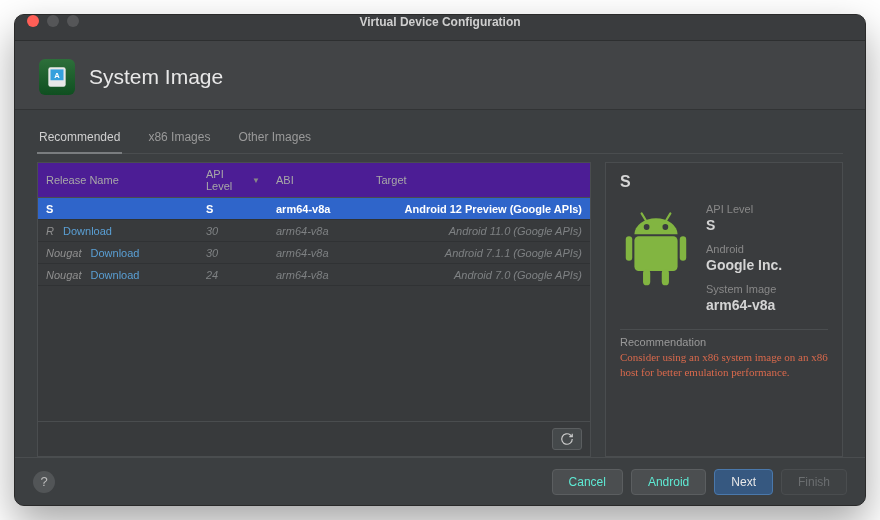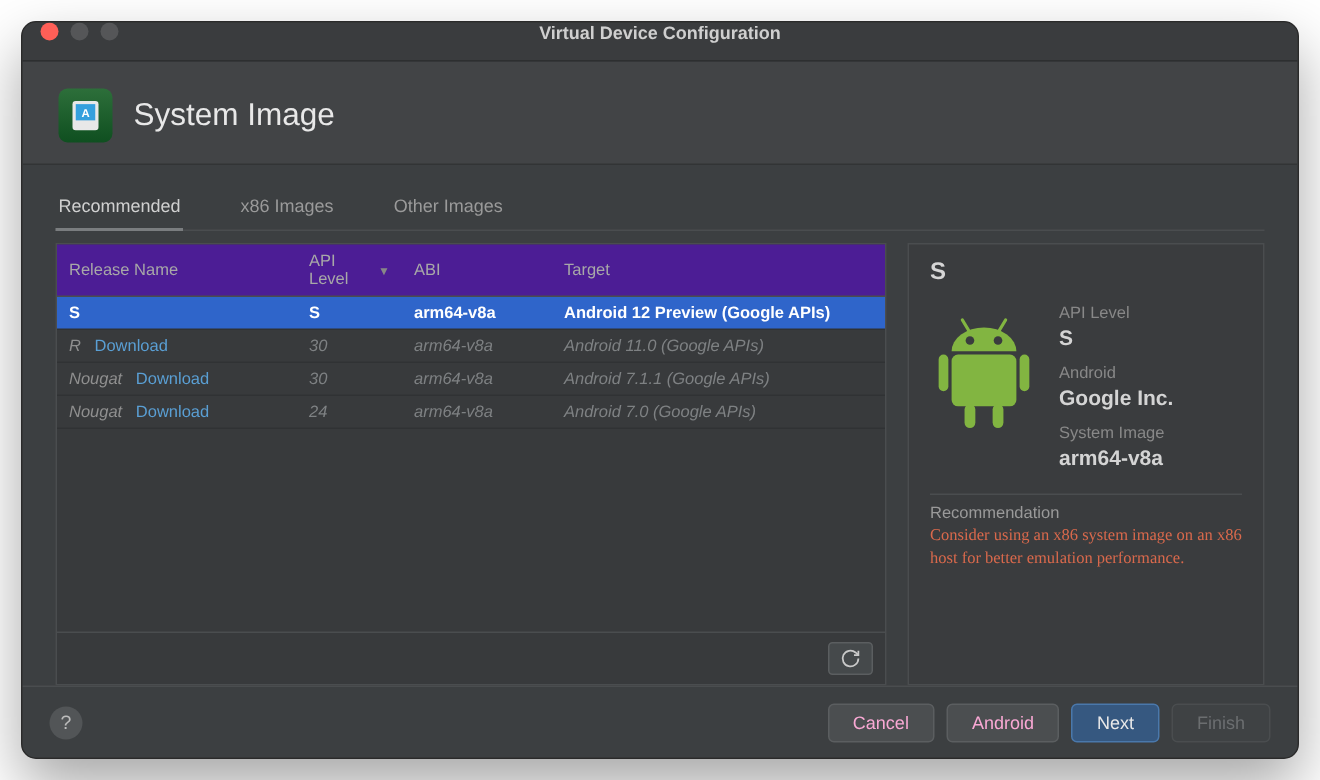--- a/index.html
+++ b/index.html
@@ -51,33 +51,33 @@
   .app-icon svg { width:26px; height:26px; }
   .header h1 { font-size: 21px; font-weight: 400; color: #e8e8e8; }
   
   .body {
     flex: 1; display: flex; flex-direction: column;
     padding: 14px 22px 0 22px;
     background: #3c3f41;
     min-height: 0;
   }
   .subtitle { font-size: 14px; color: #bfbfbf; margin-bottom: 10px; font-weight:500; }
-  .tabs { display: flex; gap: 36px; border-bottom: 1px solid #4a4d4f; margin-bottom:0; }
+  .tabs { display: flex; gap: 24px; border-bottom: 1px solid #4a4d4f; margin-bottom:0; }
   .tab { padding: 6px 2px 8px 2px; color: #9a9a9a; cursor: pointer; font-size:12px; }
   .tab.active { color: #d0d0d0; border-bottom: 2px solid #7a7d7f; margin-bottom:-1px; }
   .content-row { flex:1; display:flex; gap:14px; margin-top:8px; min-height:0; }
   
   .table-wrap { flex:1; display:flex; flex-direction:column; border:1px solid #4a4d4f; background:#383a3c; }
   .thead { display:flex; background:#4c1d95; border-bottom:1px solid #4a4d4f; }
   .th, .td { padding:5px 8px; font-size:11px; }
   .th { color:#a8a8a8; display:flex; align-items:center; gap:4px; }
   .col-release { width: 160px; }
   .col-api { width: 70px; }
   .col-abi { width: 100px; }
-  .col-target { flex: 1; }
+  .col-target { flex: 1; text-align: right; }
   .tbody { flex:1; overflow:auto; }
   .trow { display:flex; border-bottom:1px solid #303234; height:22px; align-items:center; }
   .trow.selected { background:#2f65ca; color:#fff; }
   .trow.selected .td { color:#fff; }
   .td { color:#7e8183; font-style: italic; white-space:nowrap; overflow:hidden; text-overflow:ellipsis;}
   .trow.selected .td { font-style: normal; font-weight:600; }
   .td.release .name { color:#8f8f8f; font-style:italic; margin-right:6px; }
   .trow.selected .td.release .name { color:#fff; font-style:normal; }
   .link { color:#5a9fd4; cursor:pointer; font-style:normal; }
   .table-footer { display:flex; justify-content:flex-end; padding:6px 8px; border-top:1px solid #4a4d4f; }
@@ -107,21 +107,21 @@
   }
   .help-btn {
     width:22px; height:22px; border-radius:50%; background:#525557;
     color:#bdbdbd; display:flex; align-items:center; justify-content:center;
     font-size:13px; cursor:pointer;
   }
   .footer-spacer { flex:1; }
   .btn {
     height:26px; padding:0 16px; margin-left:8px;
     border:1px solid #5b5e60; border-radius:4px;
-    background:#4b4e50; color:#f9a8d4; font-size:12px;
+    background:#4b4e50; color:#5eead4; font-size:12px;
     display:flex; align-items:center; cursor:pointer;
   }
   .btn.primary { background:#365880; border-color:#4a78ab; color:#e8e8e8; }
   .btn.disabled { color:#6b6e70; border-color:#4a4d4f; background:#3f4244; cursor:default; }
 </style>
 </head>
 <body>
 
 <div class="window">
 

